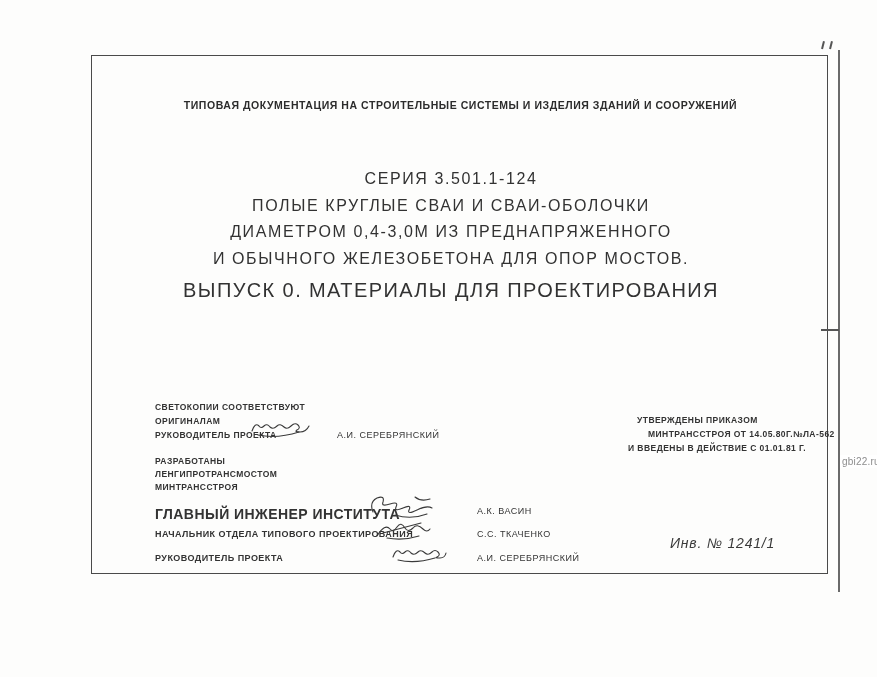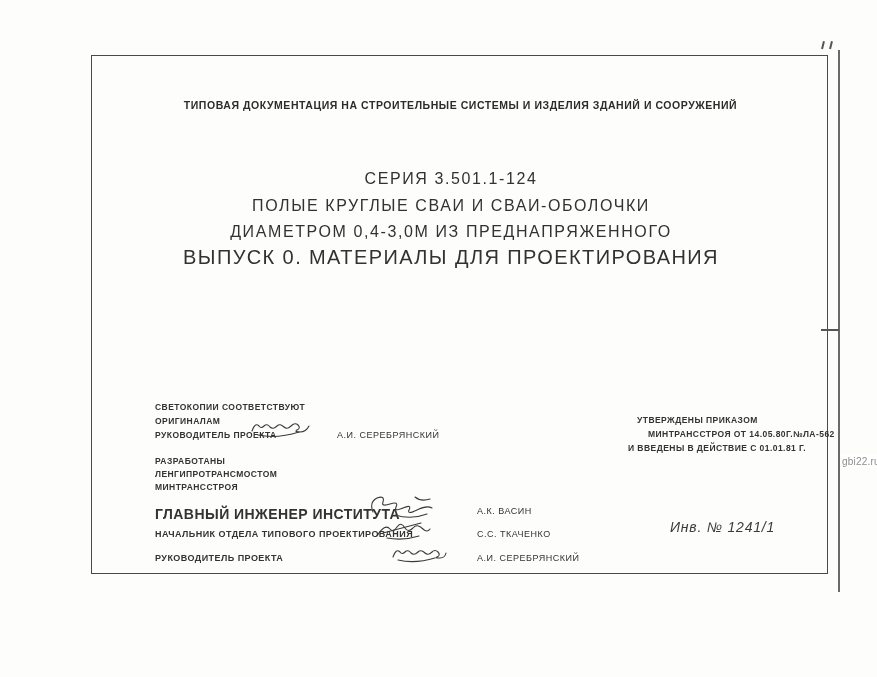--- a/index.html
+++ b/index.html
@@ -33,34 +33,34 @@
   
   .title-block{
     left:72px;top:166px;width:758px;text-align:center;color:#323232;
   }
   .title-line{
     font-size:16px;font-weight:normal;letter-spacing:1.6px;
     line-height:26.5px;white-space:nowrap;
   }
   .issue-line{
     font-size:20px;font-weight:normal;letter-spacing:1.4px;
-    white-space:nowrap;
+    margin-top:7px;white-space:nowrap;
   }
   
   .sm{
     font-size:8.5px;font-weight:bold;letter-spacing:0.45px;
     white-space:nowrap;color:#333;text-align:right;
   }
   .name{
     font-size:9px;font-weight:normal;letter-spacing:0.5px;
     white-space:nowrap;color:#333;
   }
   .inv{
     font-size:14px;font-style:italic;letter-spacing:0.8px;
-    white-space:nowrap;color:#3a3a3a;
+    white-space:nowrap;color:#3a3a3a;margin-top:16px;
   }
   .watermark{
     font-size:10px;color:#8d8d8d;letter-spacing:0.2px;white-space:nowrap;
     background:#fff;padding:1px 2px;
   }
   svg.sig{overflow:visible;}
   svg.sig path{fill:none;stroke:#3a3a3a;stroke-width:1.1;stroke-linecap:round;}
 </style>
 </head>
 <body>
@@ -72,20 +72,21 @@
   <div class="abs corner-tick tick-a"></div>
   <div class="abs corner-tick tick-b"></div>
   <div class="abs right-edge-tick"></div>
 
   <div class="abs header-line">ТИПОВАЯ ДОКУМЕНТАЦИЯ НА СТРОИТЕЛЬНЫЕ СИСТЕМЫ И ИЗДЕЛИЯ ЗДАНИЙ И СООРУЖЕНИЙ</div>
 
   <div class="abs title-block">
     <div class="title-line">СЕРИЯ 3.501.1-124</div>
     <div class="title-line">ПОЛЫЕ КРУГЛЫЕ СВАИ И СВАИ-ОБОЛОЧКИ</div>
     <div class="title-line">ДИАМЕТРОМ 0,4-3,0М ИЗ ПРЕДНАПРЯЖЕННОГО</div>
+    <div class="title-line">И ОБЫЧНОГО ЖЕЛЕЗОБЕТОНА ДЛЯ ОПОР МОСТОВ.</div>
     <div class="issue-line">ВЫПУСК 0. МАТЕРИАЛЫ ДЛЯ ПРОЕКТИРОВАНИЯ</div>
   </div>
 
   <div class="abs sm" style="left:155px;top:402px;">СВЕТОКОПИИ СООТВЕТСТВУЮТ</div>
   <div class="abs sm" style="left:155px;top:416px;">ОРИГИНАЛАМ</div>
   <div class="abs sm" style="left:155px;top:430px;">РУКОВОДИТЕЛЬ ПРОЕКТА</div>
   <svg class="abs sig" style="left:249px;top:418px;" width="66" height="22" viewBox="0 0 66 22">
     <path d="M3 13 Q6 4 10 8 Q12 11 15 8 Q18 5 21 9 Q24 12 28 8 Q31 5 35 9 Q38 12 42 8 Q46 4 49 7 Q52 10 48 12 Q45 14 51 14 Q57 14 60 8"></path>
     <path d="M9 17 Q28 21 50 14"></path>
   </svg>

